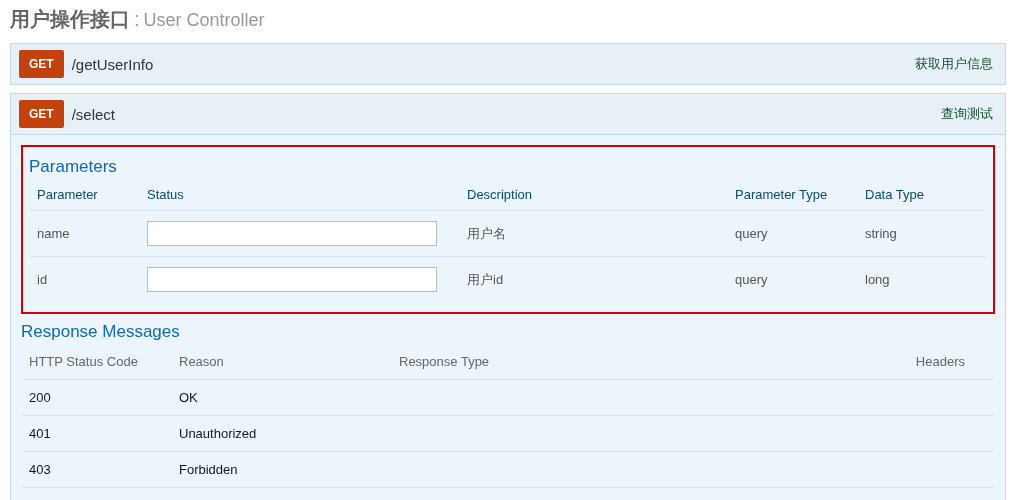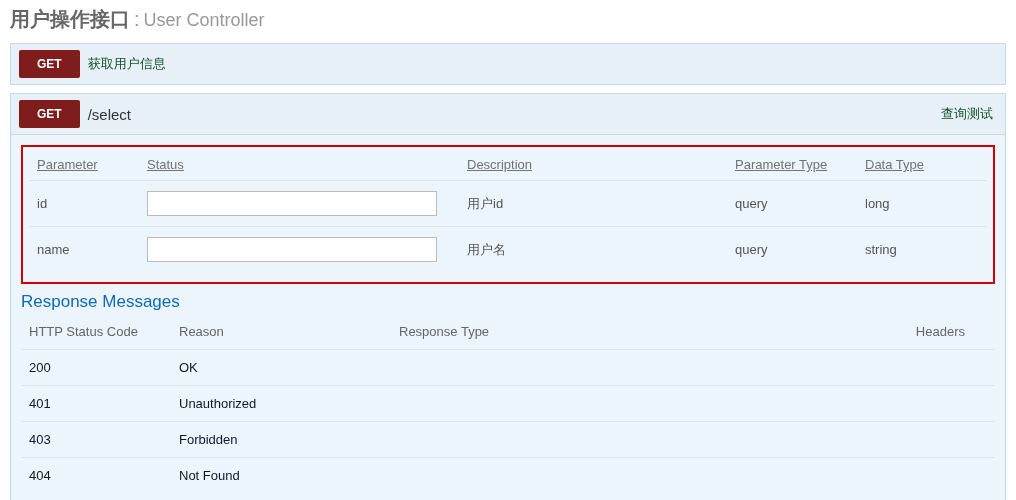--- a/index.html
+++ b/index.html
@@ -7,29 +7,29 @@
   .page { padding: 0 10px 20px 10px; }
   .controller-header { display: flex; align-items: baseline; padding: 6px 0 10px 0; }
   .controller-name { font-size: 20px; font-weight: bold; color: #666; }
   .controller-sep { font-size: 20px; color: #999; margin: 0 4px; }
   .controller-desc { font-size: 18px; color: #999; }
   .controller-actions { margin-left: auto; font-size: 14px; color: #444; }
   .controller-actions .pipe { color: #ccc; margin: 0 8px; }
   .controller-actions span.act { cursor: pointer; }
   .op-row { display: flex; align-items: center; background: #e7f0f7; border: 1px solid #c3d9ec; margin-bottom: 8px; }
   .op-row:last-of-type { margin-bottom: 0; }
-  .method-badge { background: #7f1d1d; color: #fff; font-size: 12px; font-weight: bold; padding: 7px 18px; margin: 6px 8px; min-width: 38px; text-align: center; border-radius: 2px; }
+  .method-badge { background: #c2410c; color: #fff; font-size: 12px; font-weight: bold; padding: 7px 10px; margin: 6px 8px; min-width: 38px; text-align: center; border-radius: 2px; }
   .op-path { color: #333; font-size: 15px; flex: 1; }
   .op-summary { color: #14532d; font-size: 13px; margin-right: 12px; }
   .op-body { border: 1px solid #c3d9ec; border-top: none; background: #ecf5fb; padding: 10px; margin-top: -8px; margin-bottom: 12px; }
   .op-wrap { margin-bottom: 8px; }
   .params-box { border: 2px solid #d20000; padding: 6px 6px 10px 6px; }
   .section-title { color: #0f6ab4; font-size: 17px; padding: 4px 0 6px 0; }
   table.params { width: 100%; border-collapse: collapse; font-size: 13px; }
-  table.params th { color: #737373; text-align: left; font-weight: normal; padding: 4px 8px 8px 8px; text-decoration: underline; }
+  table.params th { color: #0c4a6e; text-align: left; font-weight: normal; padding: 4px 8px 8px 8px; }
   table.params td { padding: 10px 8px; border-top: 1px solid #d8e4ee; color: #555; vertical-align: middle; }
   table.params td input[type=text] { width: 290px; padding: 4px 6px; border: 1px solid #bbb; font-size: 13px; }
   .response-box { padding: 4px 0 0 0; }
   table.resp { width: 100%; border-collapse: collapse; font-size: 13px; }
   table.resp th { color: #666; text-align: left; font-weight: normal; padding: 6px 8px 10px 8px; }
   table.resp th.headers { text-align: right; padding-right: 30px; }
   table.resp td { padding: 10px 8px; border-top: 1px solid #d8e4ee; color: #0f172a; }
 </style>
 </head>
 <body>
@@ -38,57 +38,59 @@
 
   <div class="controller-header">
     <span class="controller-name">用户操作接口</span>
     <span class="controller-sep">:</span>
     <span class="controller-desc">User Controller</span>
   </div>
 
   <div class="op-wrap">
     <div class="op-row">
       <div class="method-badge">GET</div>
+      <div class="op-path">/getUserInfo</div>
       <div class="op-summary">获取用户信息</div>
     </div>
   </div>
 
   <div class="op-wrap">
     <div class="op-row">
       <div class="method-badge">GET</div>
       <div class="op-path">/select</div>
       <div class="op-summary">查询测试</div>
     </div>
     <div class="op-body">
 
       <div class="params-box">
+        <div class="section-title">Parameters</div>
         <table class="params">
           <thead>
             <tr>
               <th style="width:110px">Parameter</th>
               <th style="width:320px">Status</th>
               <th>Description</th>
               <th style="width:130px">Parameter Type</th>
               <th style="width:130px">Data Type</th>
             </tr>
           </thead>
           <tbody>
             <tr>
+              <td>name</td>
+              <td><input type="text" value="" style=""></td>
+              <td>用户名</td>
+              <td>query</td>
+              <td>string</td>
+            </tr>
+            <tr>
               <td>id</td>
               <td><input type="text" value="" style=""></td>
               <td>用户id</td>
               <td>query</td>
               <td>long</td>
-            </tr>
-            <tr>
-              <td>name</td>
-              <td><input type="text" value="" style=""></td>
-              <td>用户名</td>
-              <td>query</td>
-              <td>string</td>
             </tr>
           </tbody>
         </table>
       </div>
 
       <div class="response-box">
         <div class="section-title">Response Messages</div>
         <table class="resp">
           <thead>
             <tr>

